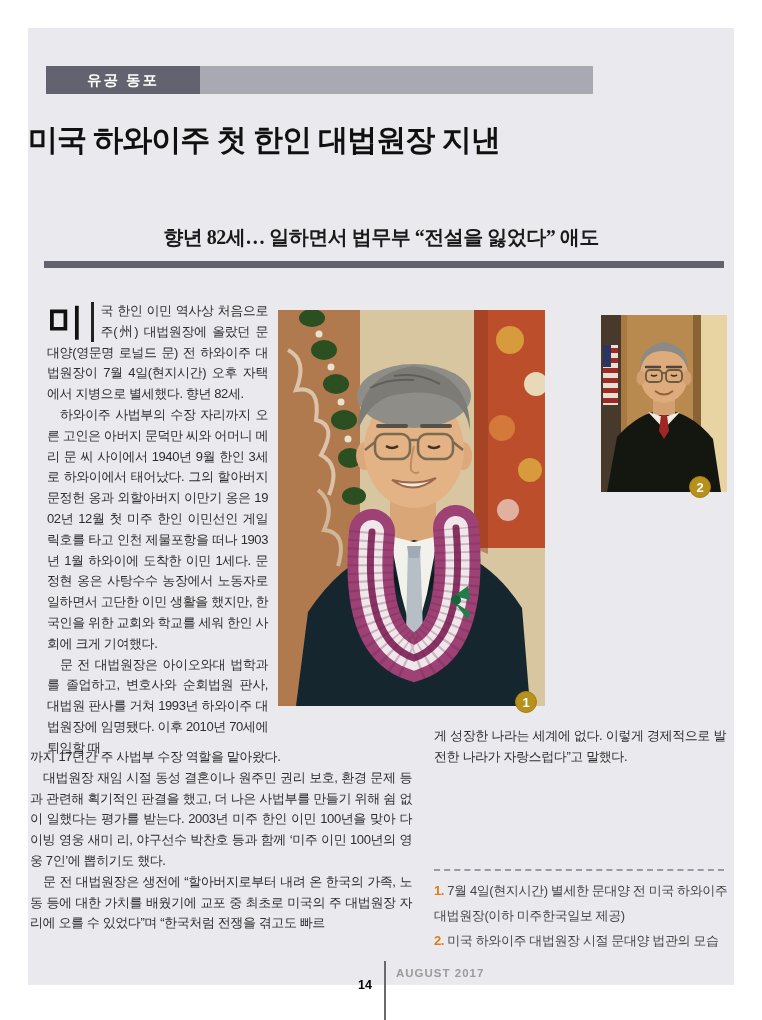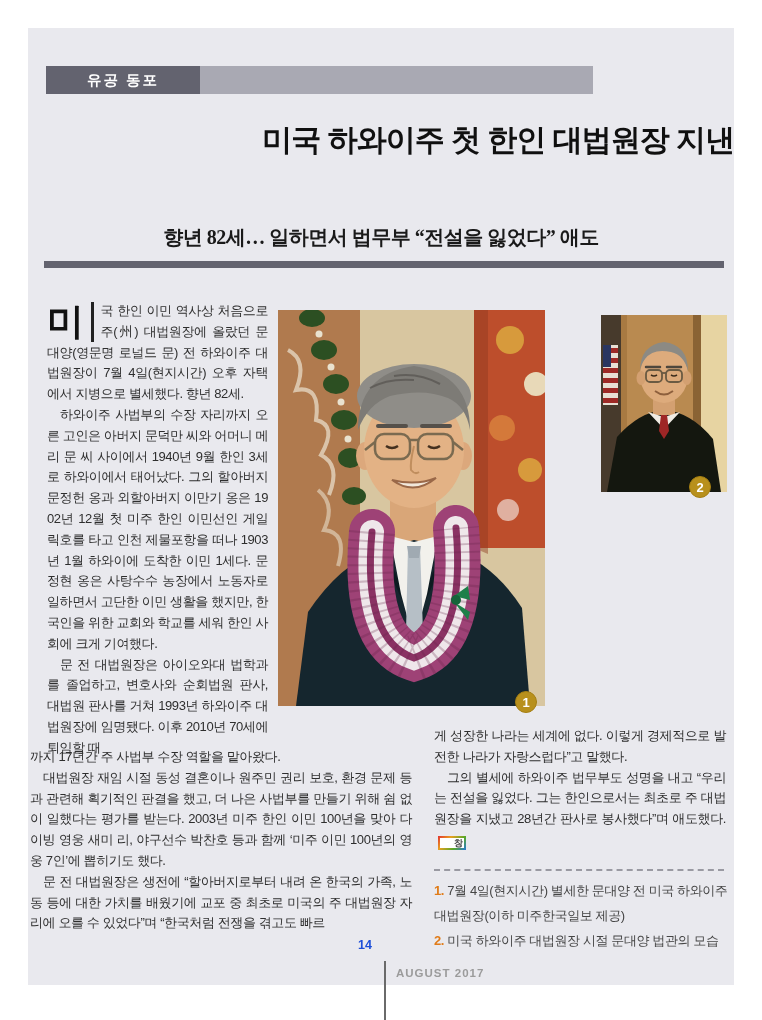--- a/index.html
+++ b/index.html
@@ -15,21 +15,21 @@
   
   .tag-row{position:absolute;left:18px;top:38px;width:547px;height:28px;display:flex;}
   .tag-box{
     width:154px;background:#63636f;color:#ffffff;
     display:flex;align-items:center;justify-content:center;
     font-size:14.5px;font-weight:bold;letter-spacing:2px;
   }
   .tag-bar{flex:1;background:#a9a9b3;}
   
   .title{
-    position:absolute;left:0;top:92px;width:100%;text-align:right;
+    position:absolute;left:0;top:92px;width:100%;text-align:left;
     font-size:30px;font-weight:800;line-height:40px;color:#101010;
     letter-spacing:-1px;
   }
   .subtitle{
     position:absolute;left:0;top:196px;width:100%;text-align:center;
     font-family:"Liberation Serif","DejaVu Serif",serif;
     font-size:20px;font-weight:600;color:#1a1a1a;letter-spacing:-0.5px;
   }
   .rule{position:absolute;left:16px;top:233px;width:680px;height:7px;background:#63636f;}
   
@@ -66,22 +66,22 @@
     display:block;background:#ffffff;color:#444;
     font-size:9px;line-height:10px;padding:0 1px;font-weight:bold;letter-spacing:0;
   }
   
   .dash-sep{position:absolute;left:406px;top:841px;width:290px;border-top:2px dashed #9a9aa2;}
   .captions{position:absolute;left:406px;top:850px;width:302px;}
   .caption-line{font-size:13px;line-height:25px;color:#454545;letter-spacing:-0.4px;}
   .cap-num{color:#e07b18;font-weight:bold;}
   
   .footer-num{
-    position:absolute;left:334px;top:938px;width:38px;text-align:right;
-    font-size:12.5px;font-weight:bold;color:#1d4ed8;
+    position:absolute;left:334px;top:978px;width:38px;text-align:right;
+    font-size:12.5px;font-weight:bold;color:#000000;
   }
   .footer-line{position:absolute;left:384px;top:961px;width:2px;height:59px;background:#6a6a6a;}
   .footer-issue{
     position:absolute;left:396px;top:967px;
     font-size:11.5px;font-weight:bold;color:#9b9b9b;letter-spacing:1px;
   }
 </style>
 </head>
 <body>
 
@@ -194,21 +194,20 @@
   </div>
 
   <div class="col-wide bodytext">
     <p>까지 17년간 주 사법부 수장 역할을 맡아왔다.</p>
     <p class="indent">대법원장 재임 시절 동성 결혼이나 원주민 권리 보호, 환경 문제 등과 관련해 획기적인 판결을 했고, 더 나은 사법부를 만들기 위해 쉼 없이 일했다는 평가를 받는다. 2003년 미주 한인 이민 100년을 맞아 다이빙 영웅 새미 리, 야구선수 박찬호 등과 함께 ‘미주 이민 100년의 영웅 7인’에 뽑히기도 했다.</p>
     <p class="indent">문 전 대법원장은 생전에 “할아버지로부터 내려 온 한국의 가족, 노동 등에 대한 가치를 배웠기에 교포 중 최초로 미국의 주 대법원장 자리에 오를 수 있었다”며 “한국처럼 전쟁을 겪고도 빠르</p>
   </div>
 
   <div class="col-right bodytext">
     <p>게 성장한 나라는 세계에 없다. 이렇게 경제적으로 발전한 나라가 자랑스럽다”고 말했다.</p>
-    <p class="indent"><span>그의 별세에 하와이주 법무부도 성명을 내고 “우리는 전설을 잃었다. 그는 한인으로서는 최초로 주 대법원장을 지냈고 28년간 판사로 봉사했다”며 애도했다.</span><span class="endmark"><span>창</span></span></p>
   </div>
 
   <div class="dash-sep"></div>
   <div class="captions">
     <div class="caption-line">
       <span class="cap-num">1.</span>
       <span>7월 4일(현지시간) 별세한 문대양 전 미국 하와이주 대법원장(이하 미주한국일보 제공)</span>
     </div>
     <div class="caption-line">
       <span class="cap-num">2.</span>

